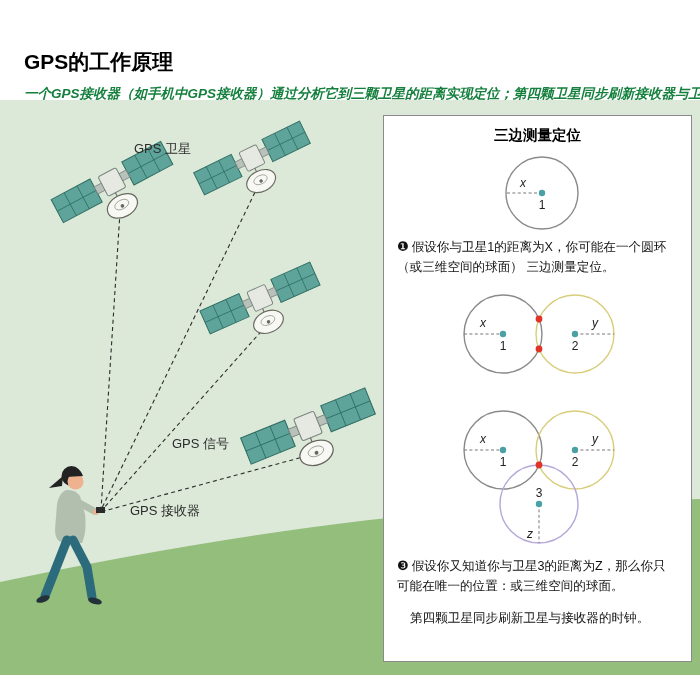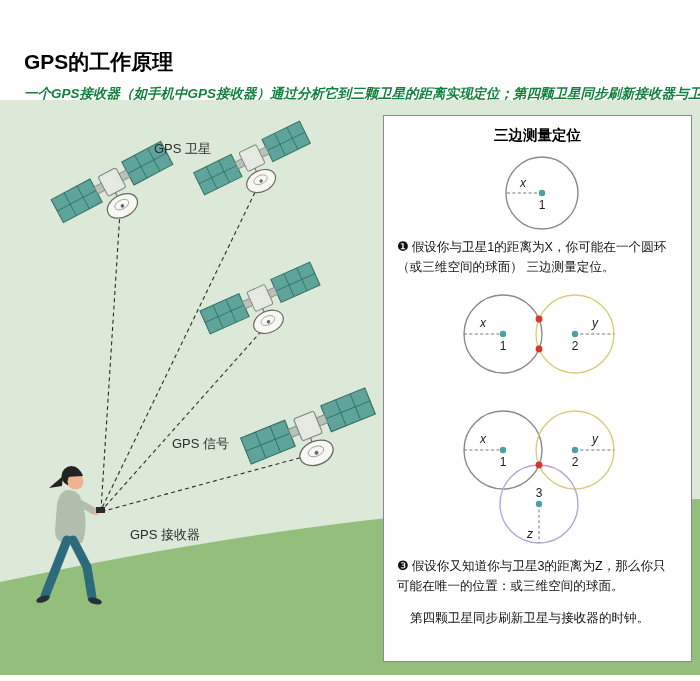--- a/index.html
+++ b/index.html
@@ -11,23 +11,23 @@
     color:#111;
   }
   .header { position:absolute; top:0; left:16px; width:700px; height:100px; background:#fff;margin-top:40px; }
   .page-title { margin:8px 0 0 8px; font-size:21px; font-weight:bold; color:#000; }
   .page-desc { margin:8px 10px 0 8px; font-size:13.5px; font-weight:bold; line-height:1.5; color:#15803d;font-style:italic; }
 
   .scene { position:absolute; top:100px; left:0; width:700px; height:575px; background:#dce8d8; }
   .scene svg.bgart { position:absolute; top:0; left:0; }
 
   .scene-label { position:absolute; font-size:13px; color:#2b2b2b; white-space:nowrap; }
-  .lbl-sat { left:134px; top:40px;margin-left:20px; }
+  .lbl-sat { left:134px; top:40px; }
   .lbl-sig { left:172px; top:299px;margin-top:36px; }
-  .lbl-rcv { left:130px; top:426px; }
+  .lbl-rcv { left:130px; top:402px; }
 
   .panel {
     position:absolute; left:383px; top:15px; width:309px; height:547px;
     background:#ffffff; border:1px solid #8a8a8a; padding:8px 13px 16px 13px;
     overflow:hidden;
   }
   .panel-title { margin:2px 0 4px 0; font-size:14.5px; font-weight:bold; text-align:center; color:#000; }
   .dia { display:block; margin:0 auto; }
   .step { margin:2px 0 5px 0; font-size:12.6px; line-height:1.55; color:#111; }
   .badge { margin-right:3px; font-size:13px; }

